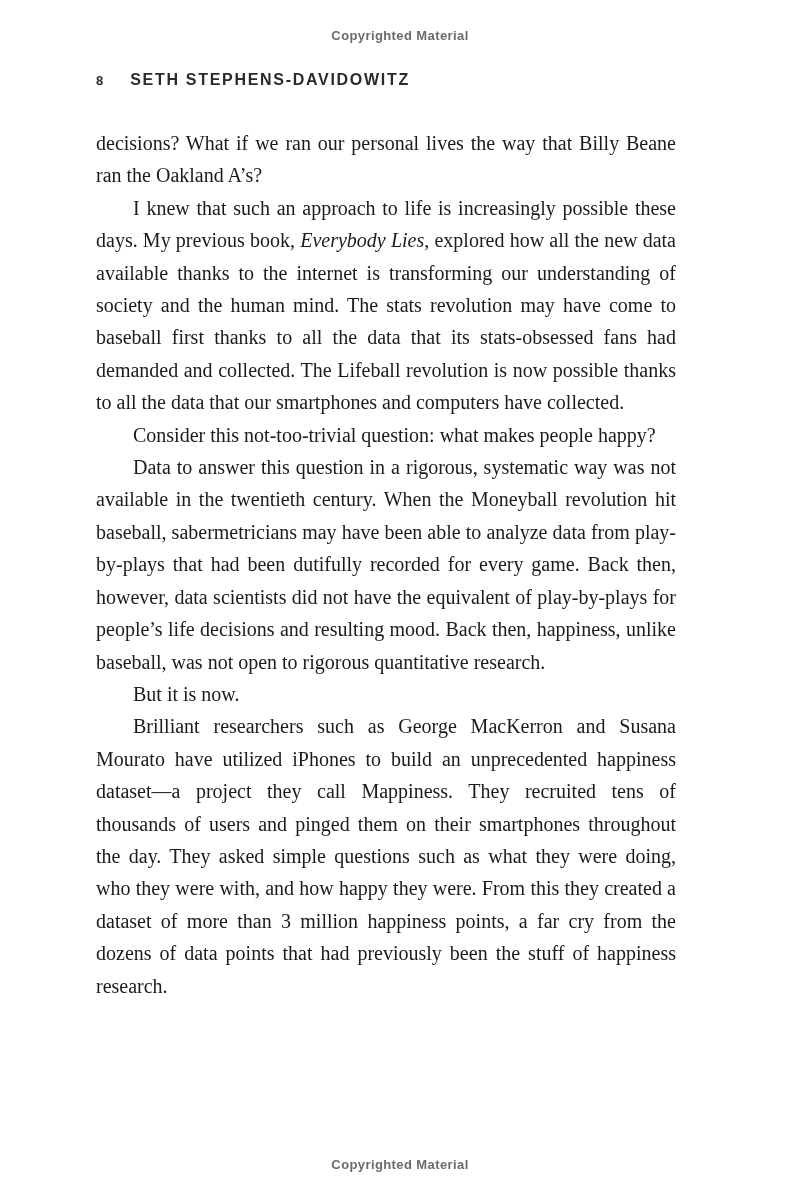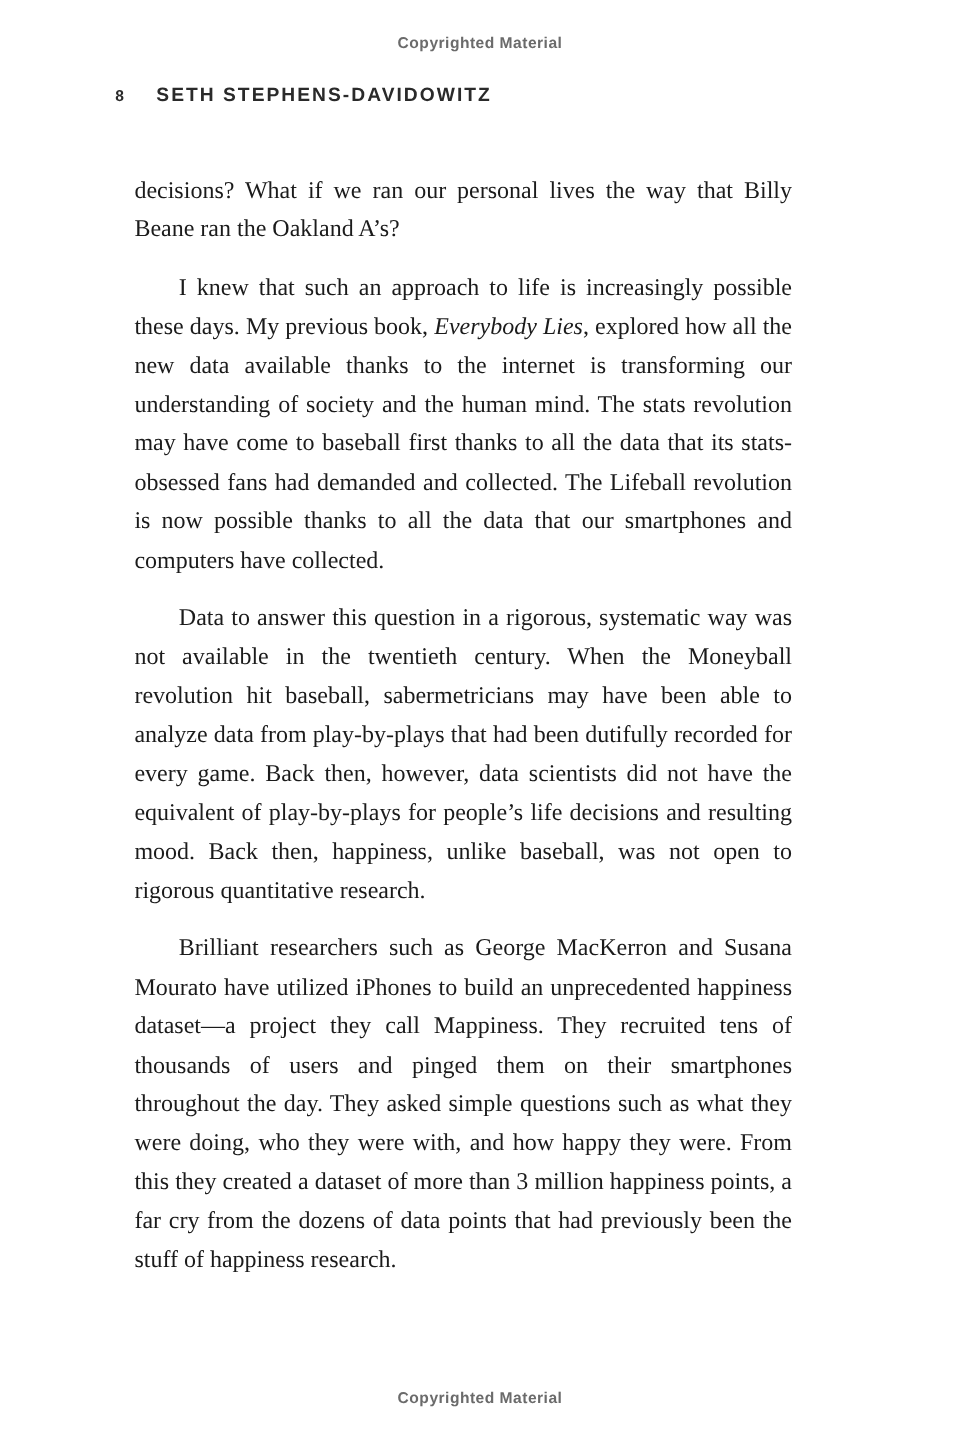--- a/index.html
+++ b/index.html
@@ -53,21 +53,21 @@
     top: 127px;
     left: 96px;
     width: 580px;
     color: #1b1b1b;
     font-size: 20px;
     line-height: 32.4px;
     text-align: justify;
     text-align-last: left;
   }
   .body-text p {
-    margin: 16px;
+    margin: 0;
     text-indent: 37px;
   }
   .body-text p.no-indent {
     text-indent: 0;
   }
   .book-title {
   }
 </style>
 </head>
 <body>
@@ -80,23 +80,25 @@
     <span class="page-number">8</span>
     <span class="running-title">SETH STEPHENS-DAVIDOWITZ</span>
   </header>
 
   <main class="body-text">
 
     <p class="no-indent">decisions? What if we ran our personal lives the way that Billy Beane ran the Oakland A’s?</p>
 
     <p><span>I knew that such an approach to life is increasingly possible these days. My previous book, </span><em class="book-title">Everybody Lies</em><span>, explored how all the new data available thanks to the internet is transforming our understanding of society and the human mind. The stats revolution may have come to baseball first thanks to all the data that its stats-obsessed fans had demanded and collected. The Lifeball revolution is now possible thanks to all the data that our smartphones and computers have collected.</span></p>
 
+    <p>Consider this not-too-trivial question: what makes people happy?</p>
 
     <p>Data to answer this question in a rigorous, systematic way was not available in the twentieth century. When the Moneyball revolution hit baseball, sabermetricians may have been able to analyze data from play-by-plays that had been dutifully recorded for every game. Back then, however, data scientists did not have the equivalent of play-by-plays for people’s life decisions and resulting mood. Back then, happiness, unlike baseball, was not open to rigorous quantitative research.</p>
 
+    <p>But it is now.</p>
 
     <p>Brilliant researchers such as George MacKerron and Susana Mourato have utilized iPhones to build an unprecedented happiness dataset—a project they call Mappiness. They recruited tens of thousands of users and pinged them on their smartphones throughout the day. They asked simple questions such as what they were doing, who they were with, and how happy they were. From this they created a dataset of more than 3 million happiness points, a far cry from the dozens of data points that had previously been the stuff of happiness research.</p>
 
   </main>
 
   <div class="copyright-notice bottom">Copyrighted Material</div>
 
 </div>
 
 </body></html>

